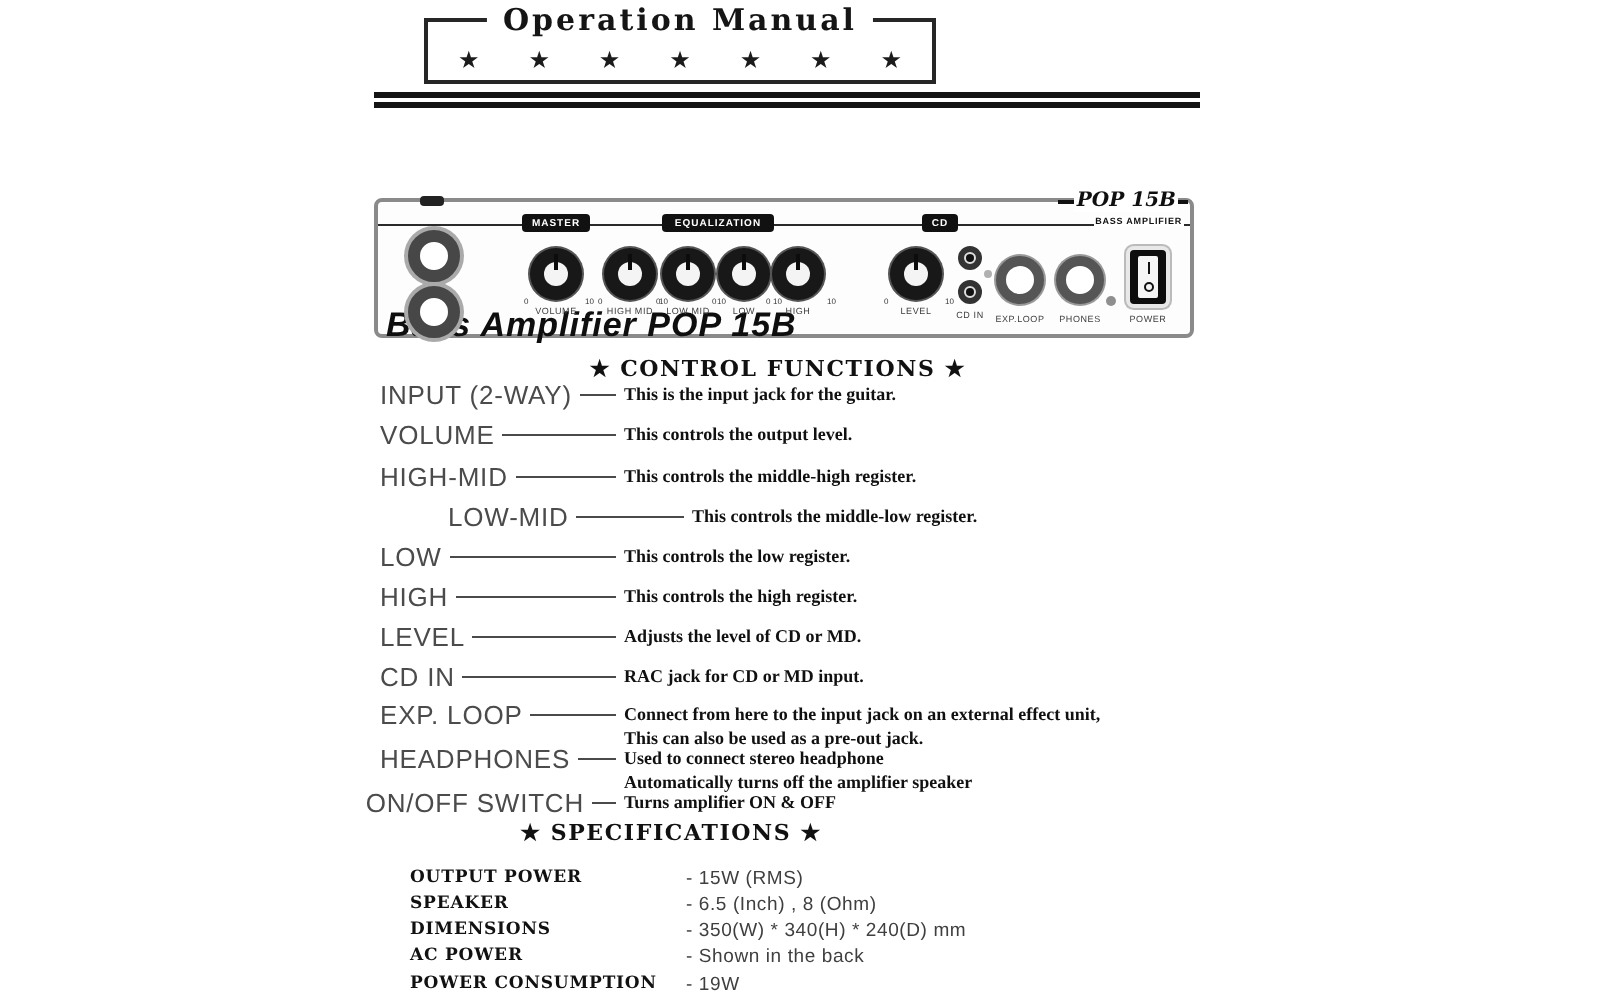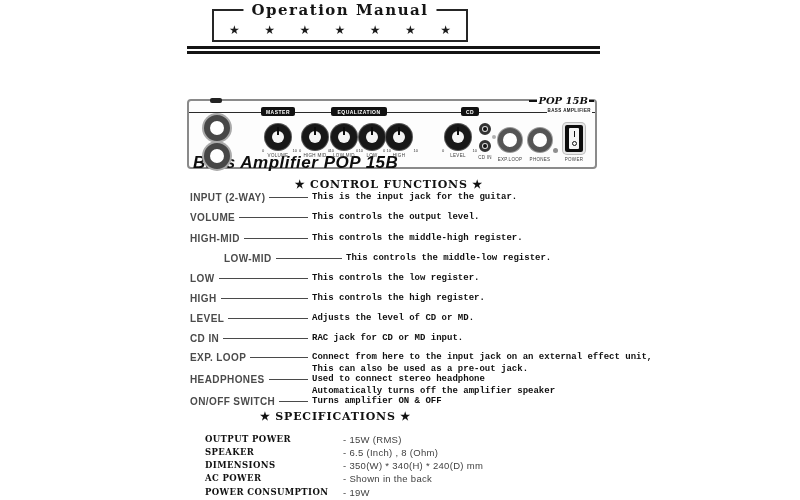--- a/index.html
+++ b/index.html
@@ -62,23 +62,23 @@
              letter-spacing:.4px;background:#fff;padding:0 1px;white-space:nowrap;z-index:3;}
 
   
   .doc-title{position:absolute;left:193px;top:153px;font-size:17px;font-weight:bold;font-style:italic;
              letter-spacing:.5px;color:#0e0e0e;white-space:nowrap;}
   .sec-heading{position:absolute;left:188px;width:295px;text-align:center;
                font-family:"DejaVu Serif",serif;font-weight:bold;font-size:11px;letter-spacing:.8px;
                color:#111;white-space:nowrap;}
 
   .cf-row{position:absolute;left:190px;width:430px;display:flex;align-items:flex-start;}
-  .cf-label{font-size:10px;color:#4b4b4b;letter-spacing:.4px;white-space:nowrap;line-height:11px;font-weight:bold;}
+  .cf-label{font-size:13px;color:#4b4b4b;letter-spacing:.4px;white-space:nowrap;line-height:11px;}
   .cf-line{flex:1;border-top:1.2px solid #4a4a4a;margin:5px 4px 0 4px;min-width:12px;}
-  .cf-desc{width:308px;flex:none;font-family:Liberation Mono, monospace;font-weight:bold;font-size:9px;
+  .cf-desc{width:308px;flex:none;font-family:Liberation Serif, serif;font-weight:bold;font-size:9px;
            color:#101010;line-height:11.5px;white-space:nowrap;}
 
   .spec-row{position:absolute;left:205px;display:flex;}
   .spec-label{width:138px;flex:none;font-family:"DejaVu Serif",serif;font-weight:bold;font-size:8.5px;
               letter-spacing:.4px;color:#111;white-space:nowrap;line-height:11px;}
   .spec-value{font-size:9.5px;color:#3f3f3f;letter-spacing:.3px;white-space:nowrap;line-height:11px;}
 </style>
 </head>
 <body>
 

